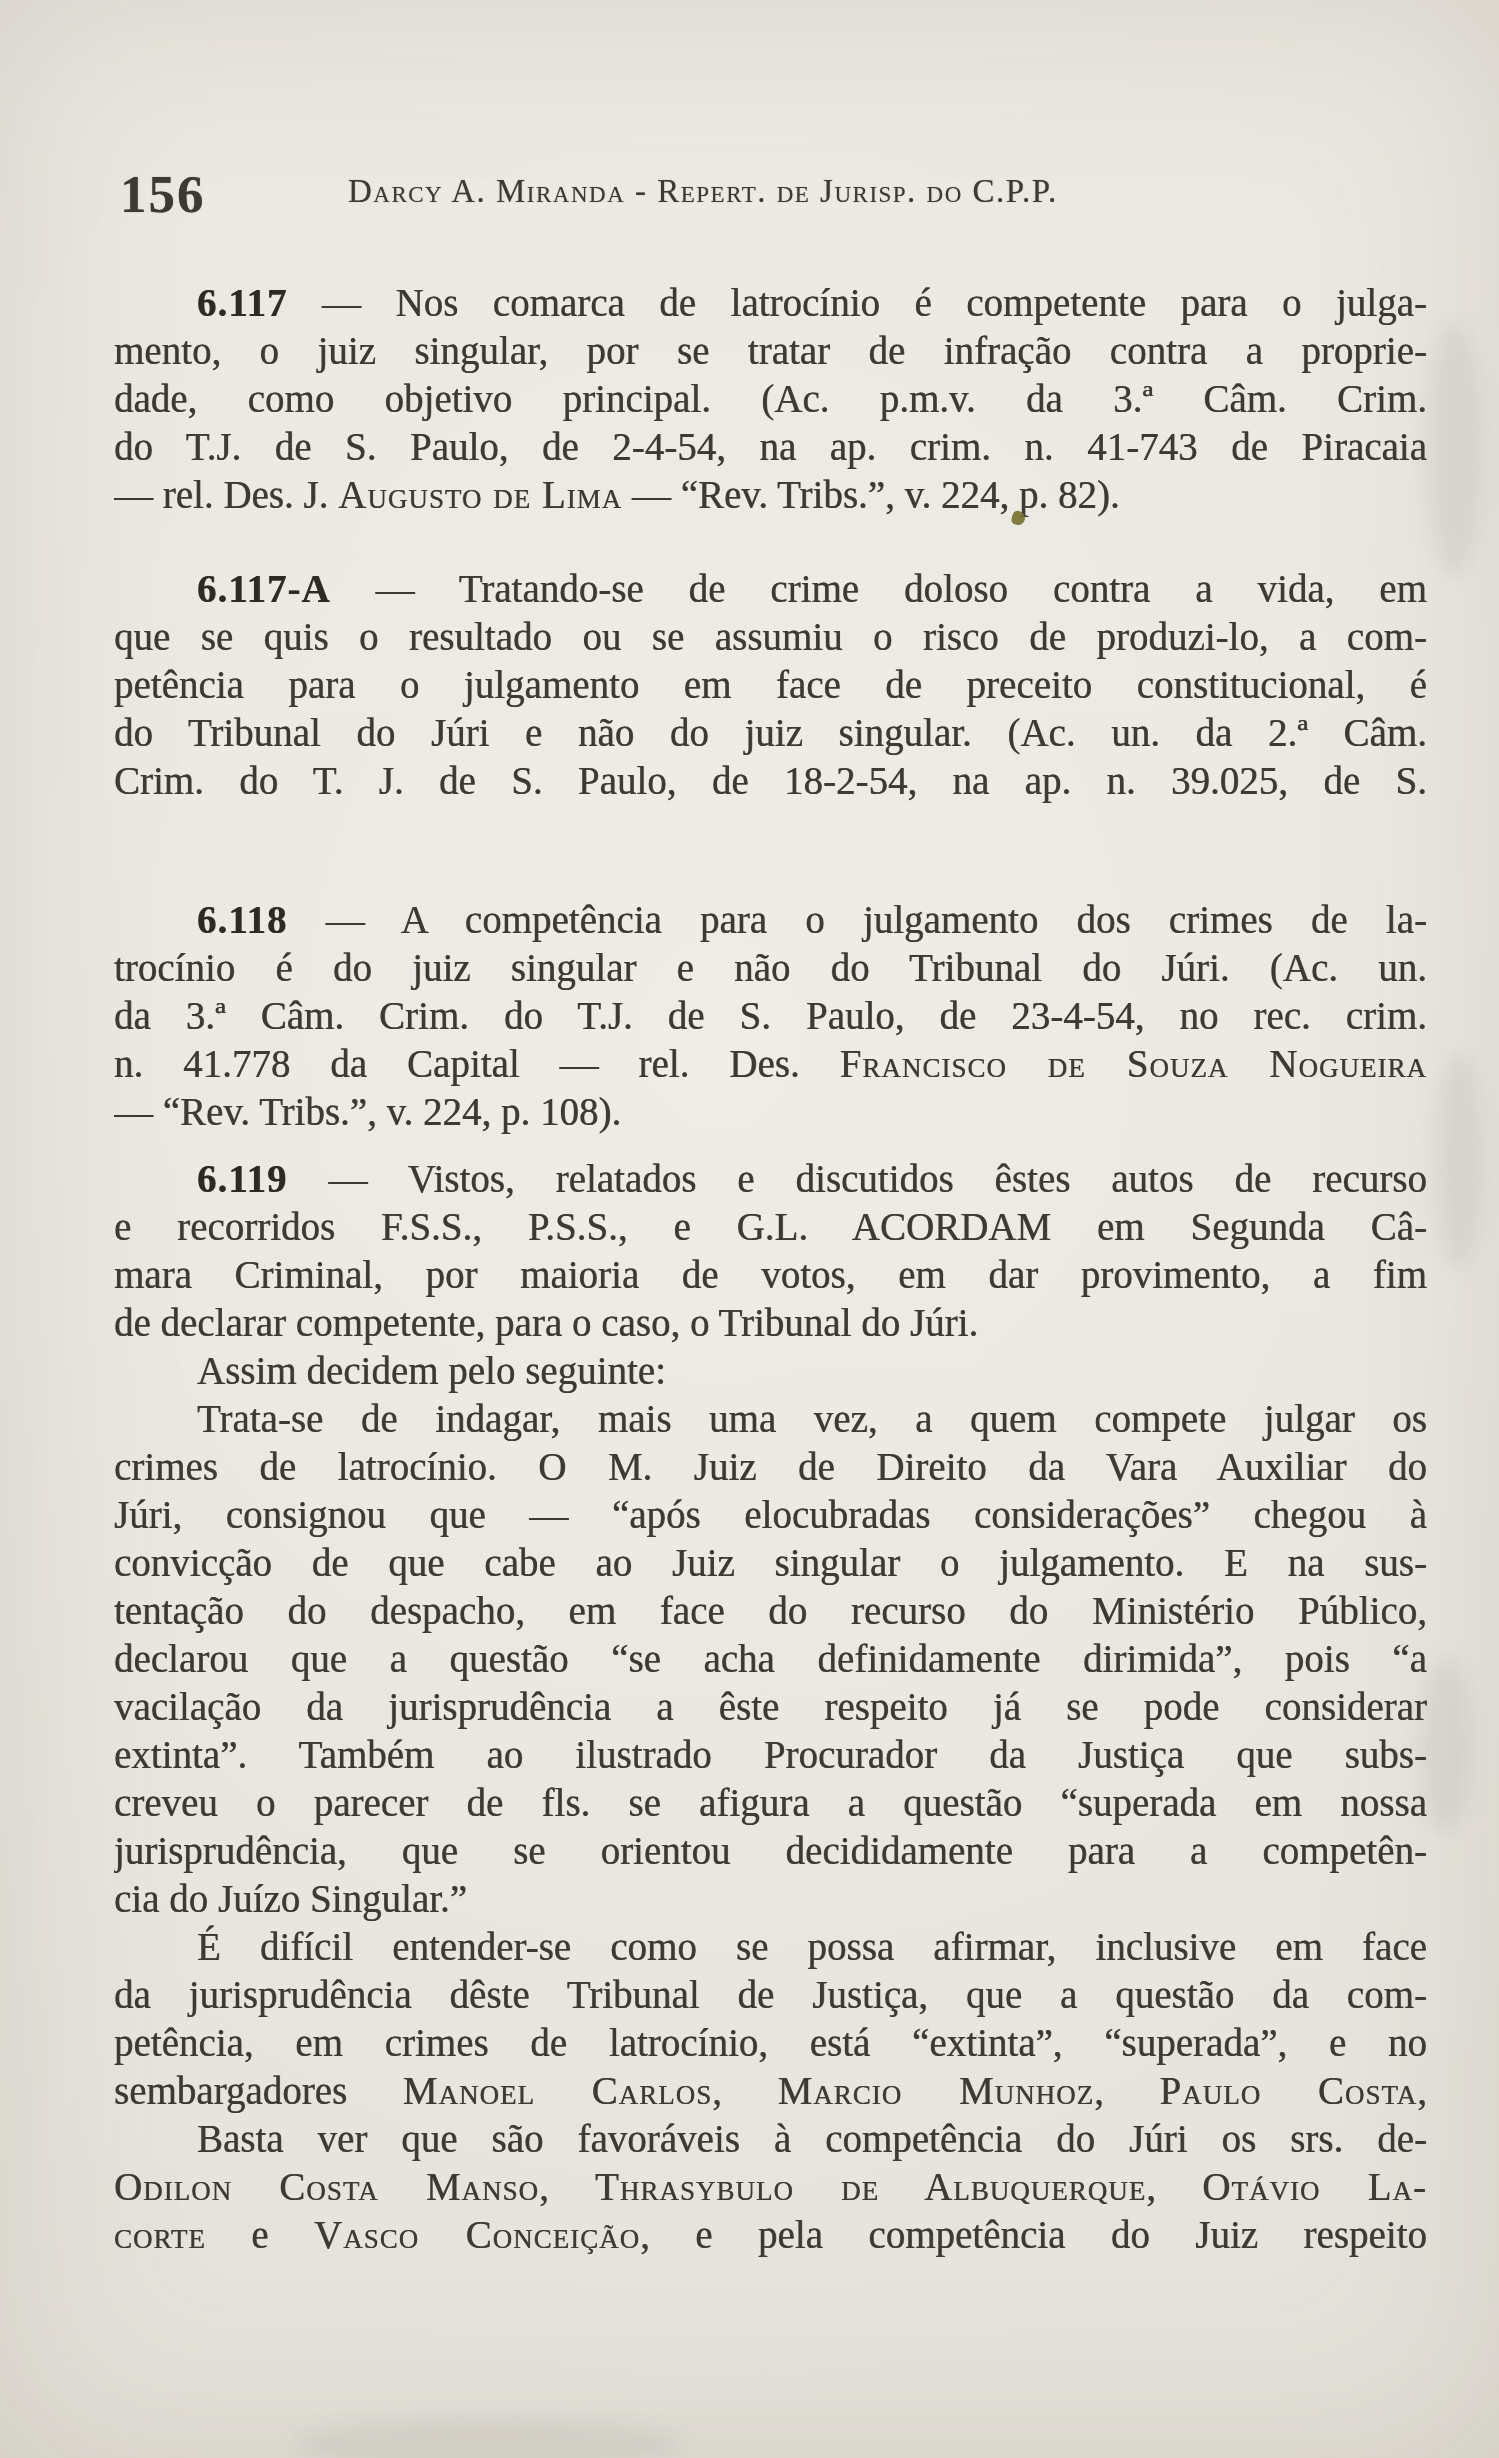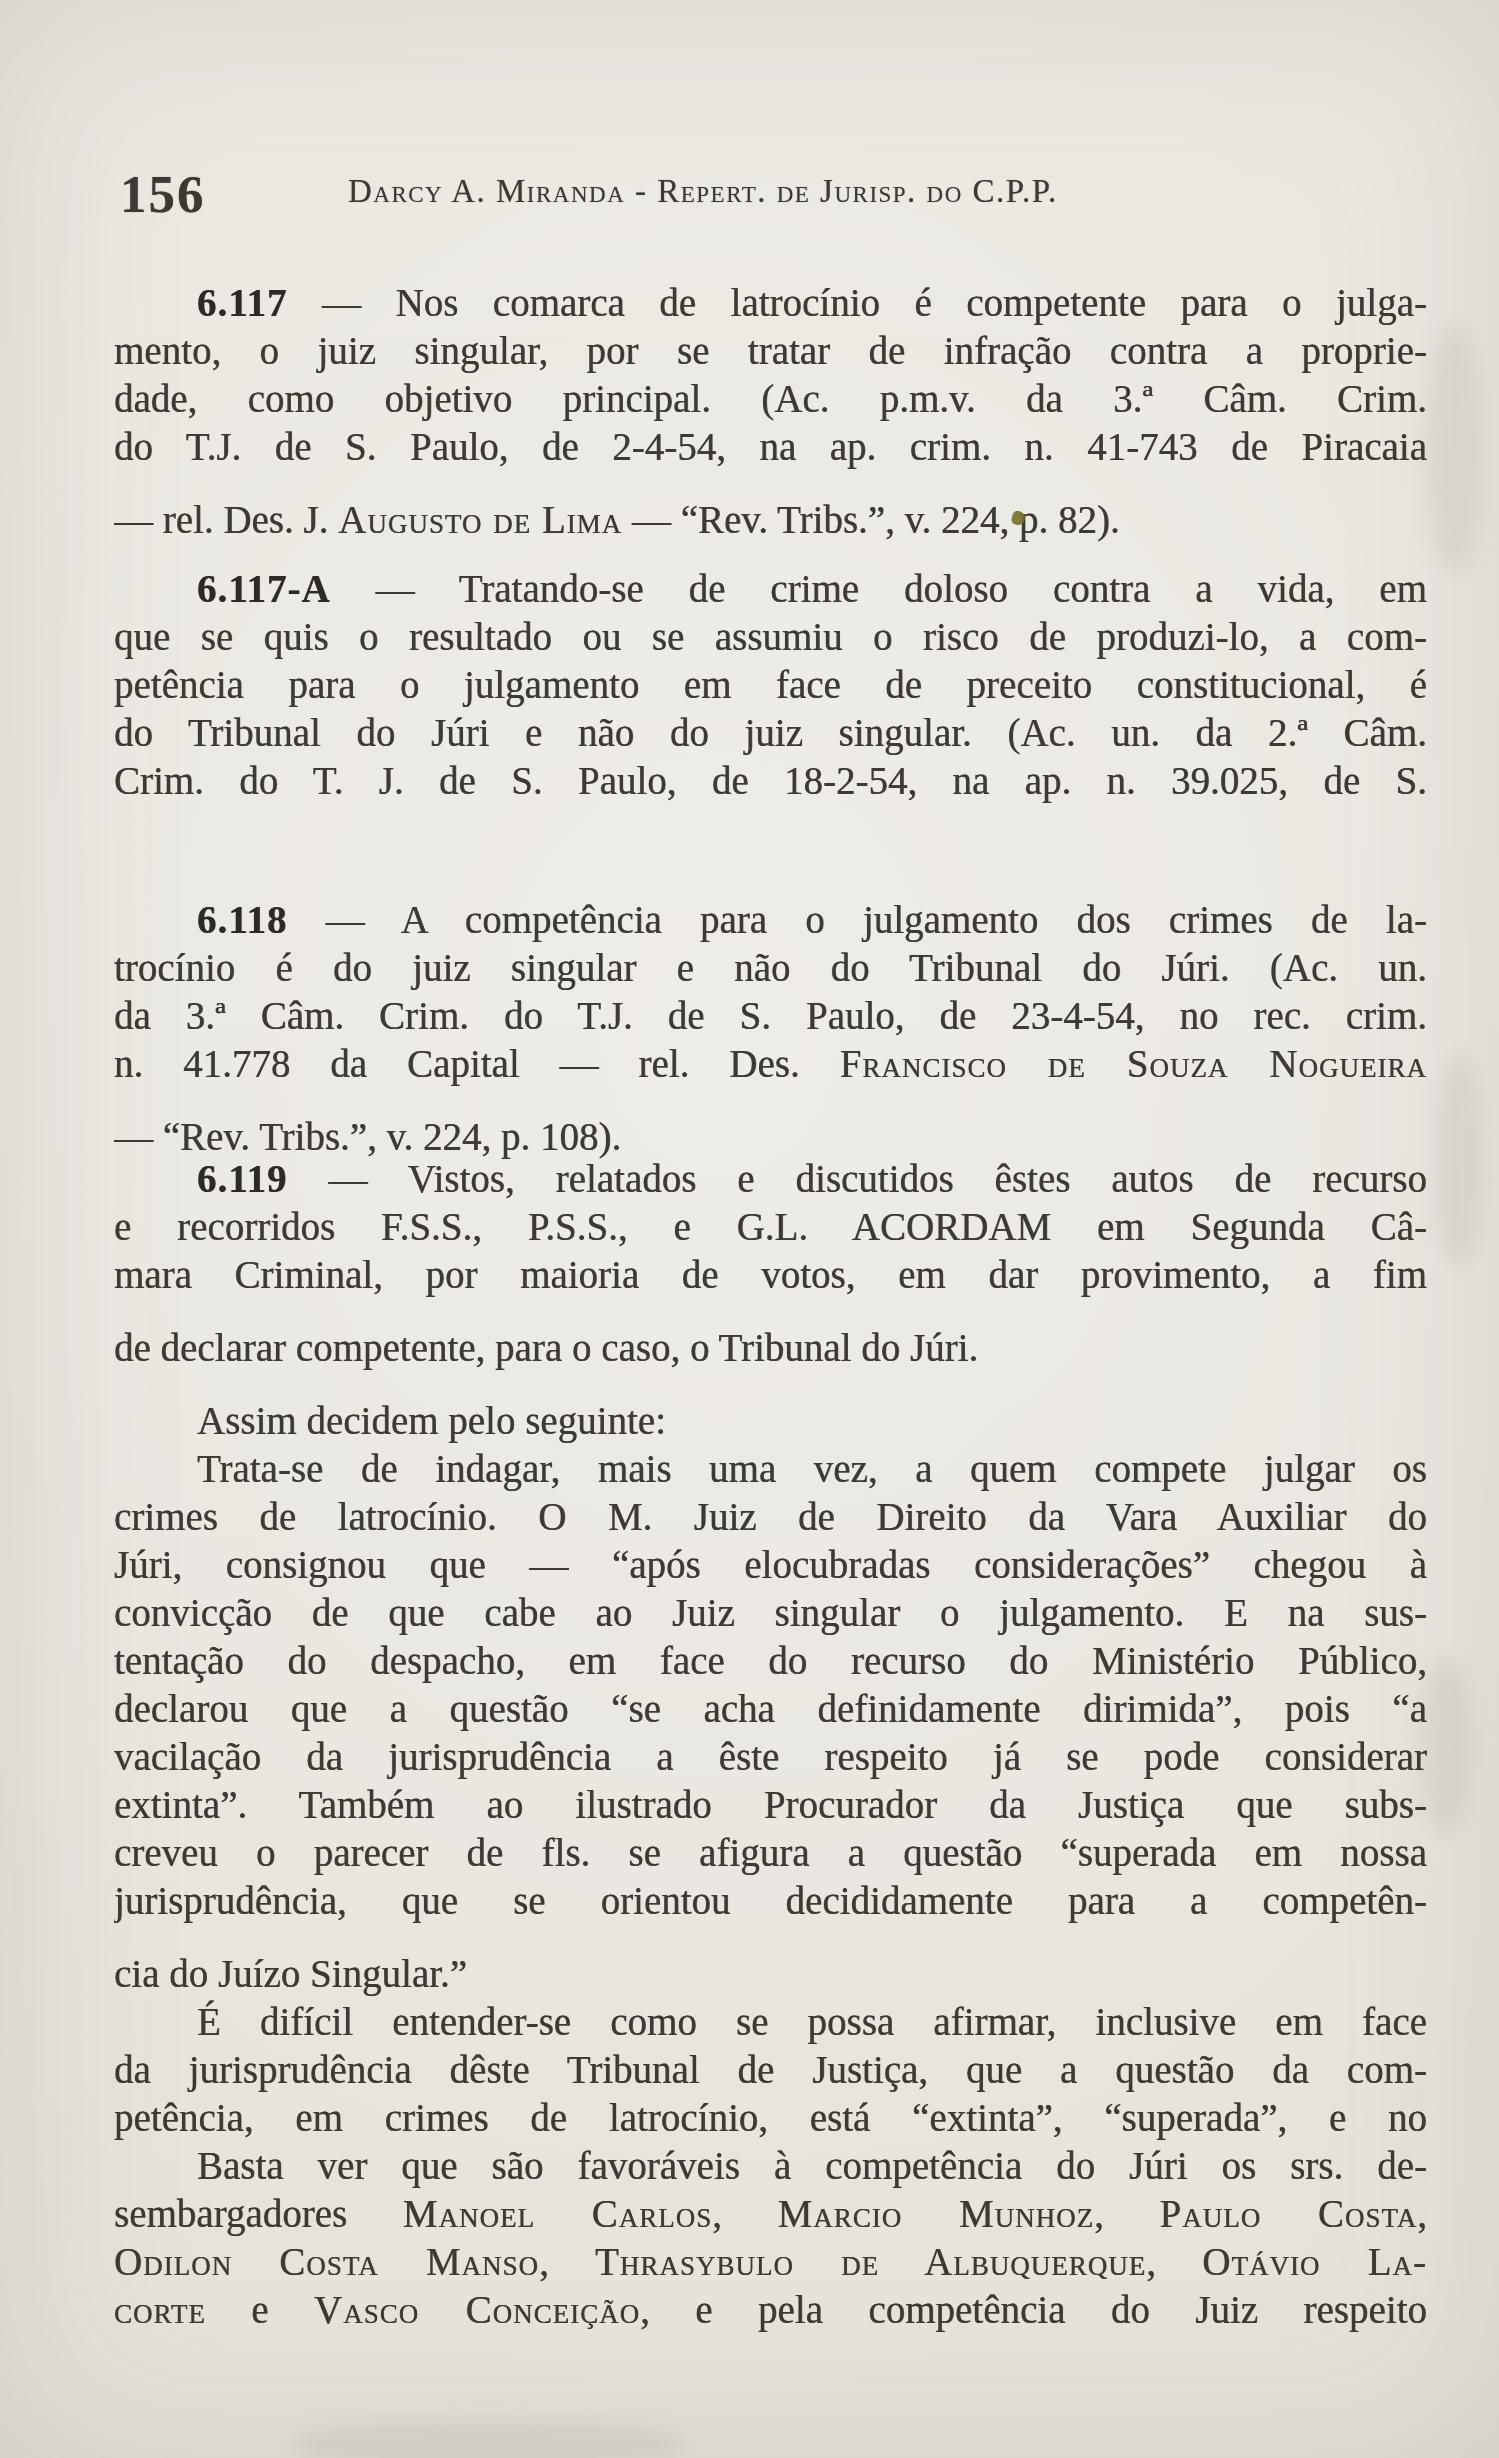--- a/index.html
+++ b/index.html
@@ -74,21 +74,21 @@
   }
   .line {
     height: 48px;
     line-height: 48px;
     text-align: justify;
     text-align-last: justify;
     overflow: hidden;
     white-space: normal;
   }
   .line.indent { text-indent: 83px; }
-  .line.end { text-align-last: left; margin-top: 25px; }
+  .line.end { text-align-last: left; }
   .bold { font-weight: bold; color: var(--ink-heavy, #2d2a25); letter-spacing: 1px; }
   .sc { font-variant: small-caps; letter-spacing: 1px; }
 </style>
 </head>
 <body>
 
 <div class="page" style="--paper: #eae7e0; --ink: #3d3933; --ink-heavy: #2d2a25; --speck: #77702e;">
 
   <div class="smudge" style="left:1424px; top:322px;  width:59px;  height:254px;"></div>
   <div class="smudge" style="left:1434px; top:1053px; width:49px;  height:215px;"></div>
@@ -133,22 +133,22 @@
         <div class="line"><span>tentação do despacho, em face do recurso do Ministério Público,</span></div>
         <div class="line"><span>declarou que a questão “se acha definidamente dirimida”, pois “a</span></div>
         <div class="line"><span>vacilação da jurisprudência a êste respeito já se pode considerar</span></div>
         <div class="line"><span>extinta”. Também ao ilustrado Procurador da Justiça que subs-</span></div>
         <div class="line"><span>creveu o parecer de fls. se afigura a questão “superada em nossa</span></div>
         <div class="line"><span>jurisprudência, que se orientou decididamente para a competên-</span></div>
         <div class="line end"><span>cia do Juízo Singular.”</span></div>
         <div class="line indent"><span>É difícil entender-se como se possa afirmar, inclusive em face</span></div>
         <div class="line"><span>da jurisprudência dêste Tribunal de Justiça, que a questão da com-</span></div>
         <div class="line"><span>petência, em crimes de latrocínio, está “extinta”, “superada”, e no</span></div>
+        <div class="line"><span>sembargadores </span><span class="sc">Manoel Carlos</span><span>, </span><span class="sc">Marcio Munhoz</span><span>, </span><span class="sc">Paulo Costa</span><span>,</span></div>
         <div class="line indent"><span>Basta ver que são favoráveis à competência do Júri os srs. de-</span></div>
-        <div class="line"><span>sembargadores </span><span class="sc">Manoel Carlos</span><span>, </span><span class="sc">Marcio Munhoz</span><span>, </span><span class="sc">Paulo Costa</span><span>,</span></div>
         <div class="line"><span class="sc">Odilon Costa Manso</span><span>, </span><span class="sc">Thrasybulo de Albuquerque</span><span>, </span><span class="sc">Otávio La-</span></div>
         <div class="line"><span class="sc">corte</span><span> e </span><span class="sc">Vasco Conceição</span><span>, e pela competência do Juiz respeito</span></div>
       </div>
     </div>
 
   <div class="speck"></div>
 </div>
 
 
 </body></html>

